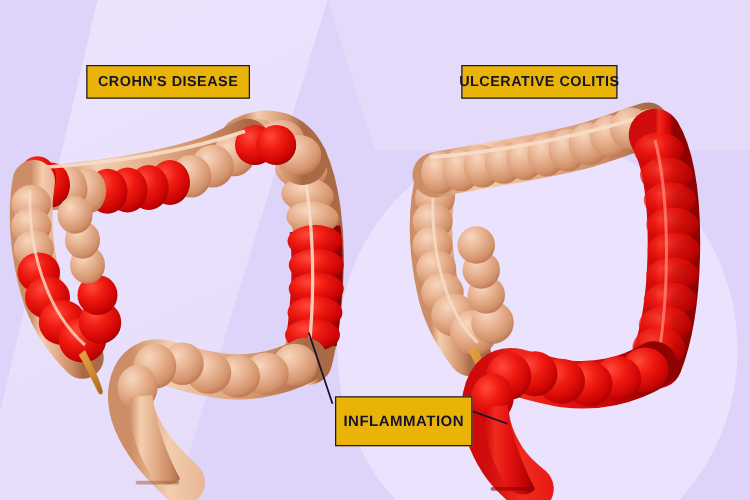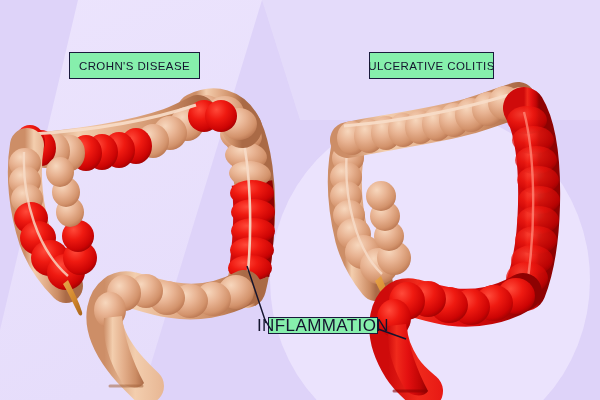--- a/index.html
+++ b/index.html
@@ -11,32 +11,32 @@
   }
   #stage{position:relative;width:600px;height:400px;overflow:hidden;}
 
   
   .bg-base{position:absolute;inset:0;background:#ded3f9;}
   .bg-wedge{position:absolute;inset:0;}
 
   
   .label-box{
     position:absolute;
-    background:#86efac;
+    background:#eab308;
     border:1.6px solid #1a1a3c;
     color:#14142e;
-    font-weight:normal;
+    font-weight:bold;
     letter-spacing:.4px;
     display:flex;align-items:center;justify-content:center;
     white-space:nowrap;
     box-sizing:border-box;
   }
   #label-crohns{left:69px;top:52px;width:131px;height:27px;font-size:11.5px;}
   #label-uc{left:369px;top:52px;width:125px;height:27px;font-size:11.5px;}
-  #label-inflammation{left:268px;top:317px;width:110px;height:17px;font-size:17px;}
+  #label-inflammation{left:268px;top:317px;width:110px;height:40px;font-size:12px;}
 
   svg.fig{position:absolute;left:0;top:0;width:600px;height:400px;overflow:visible;}
 </style>
 </head>
 <body>
 
 <div id="stage">
 
   <div class="bg-base"></div>
   <svg class="bg-wedge" viewBox="0 0 600 400">

